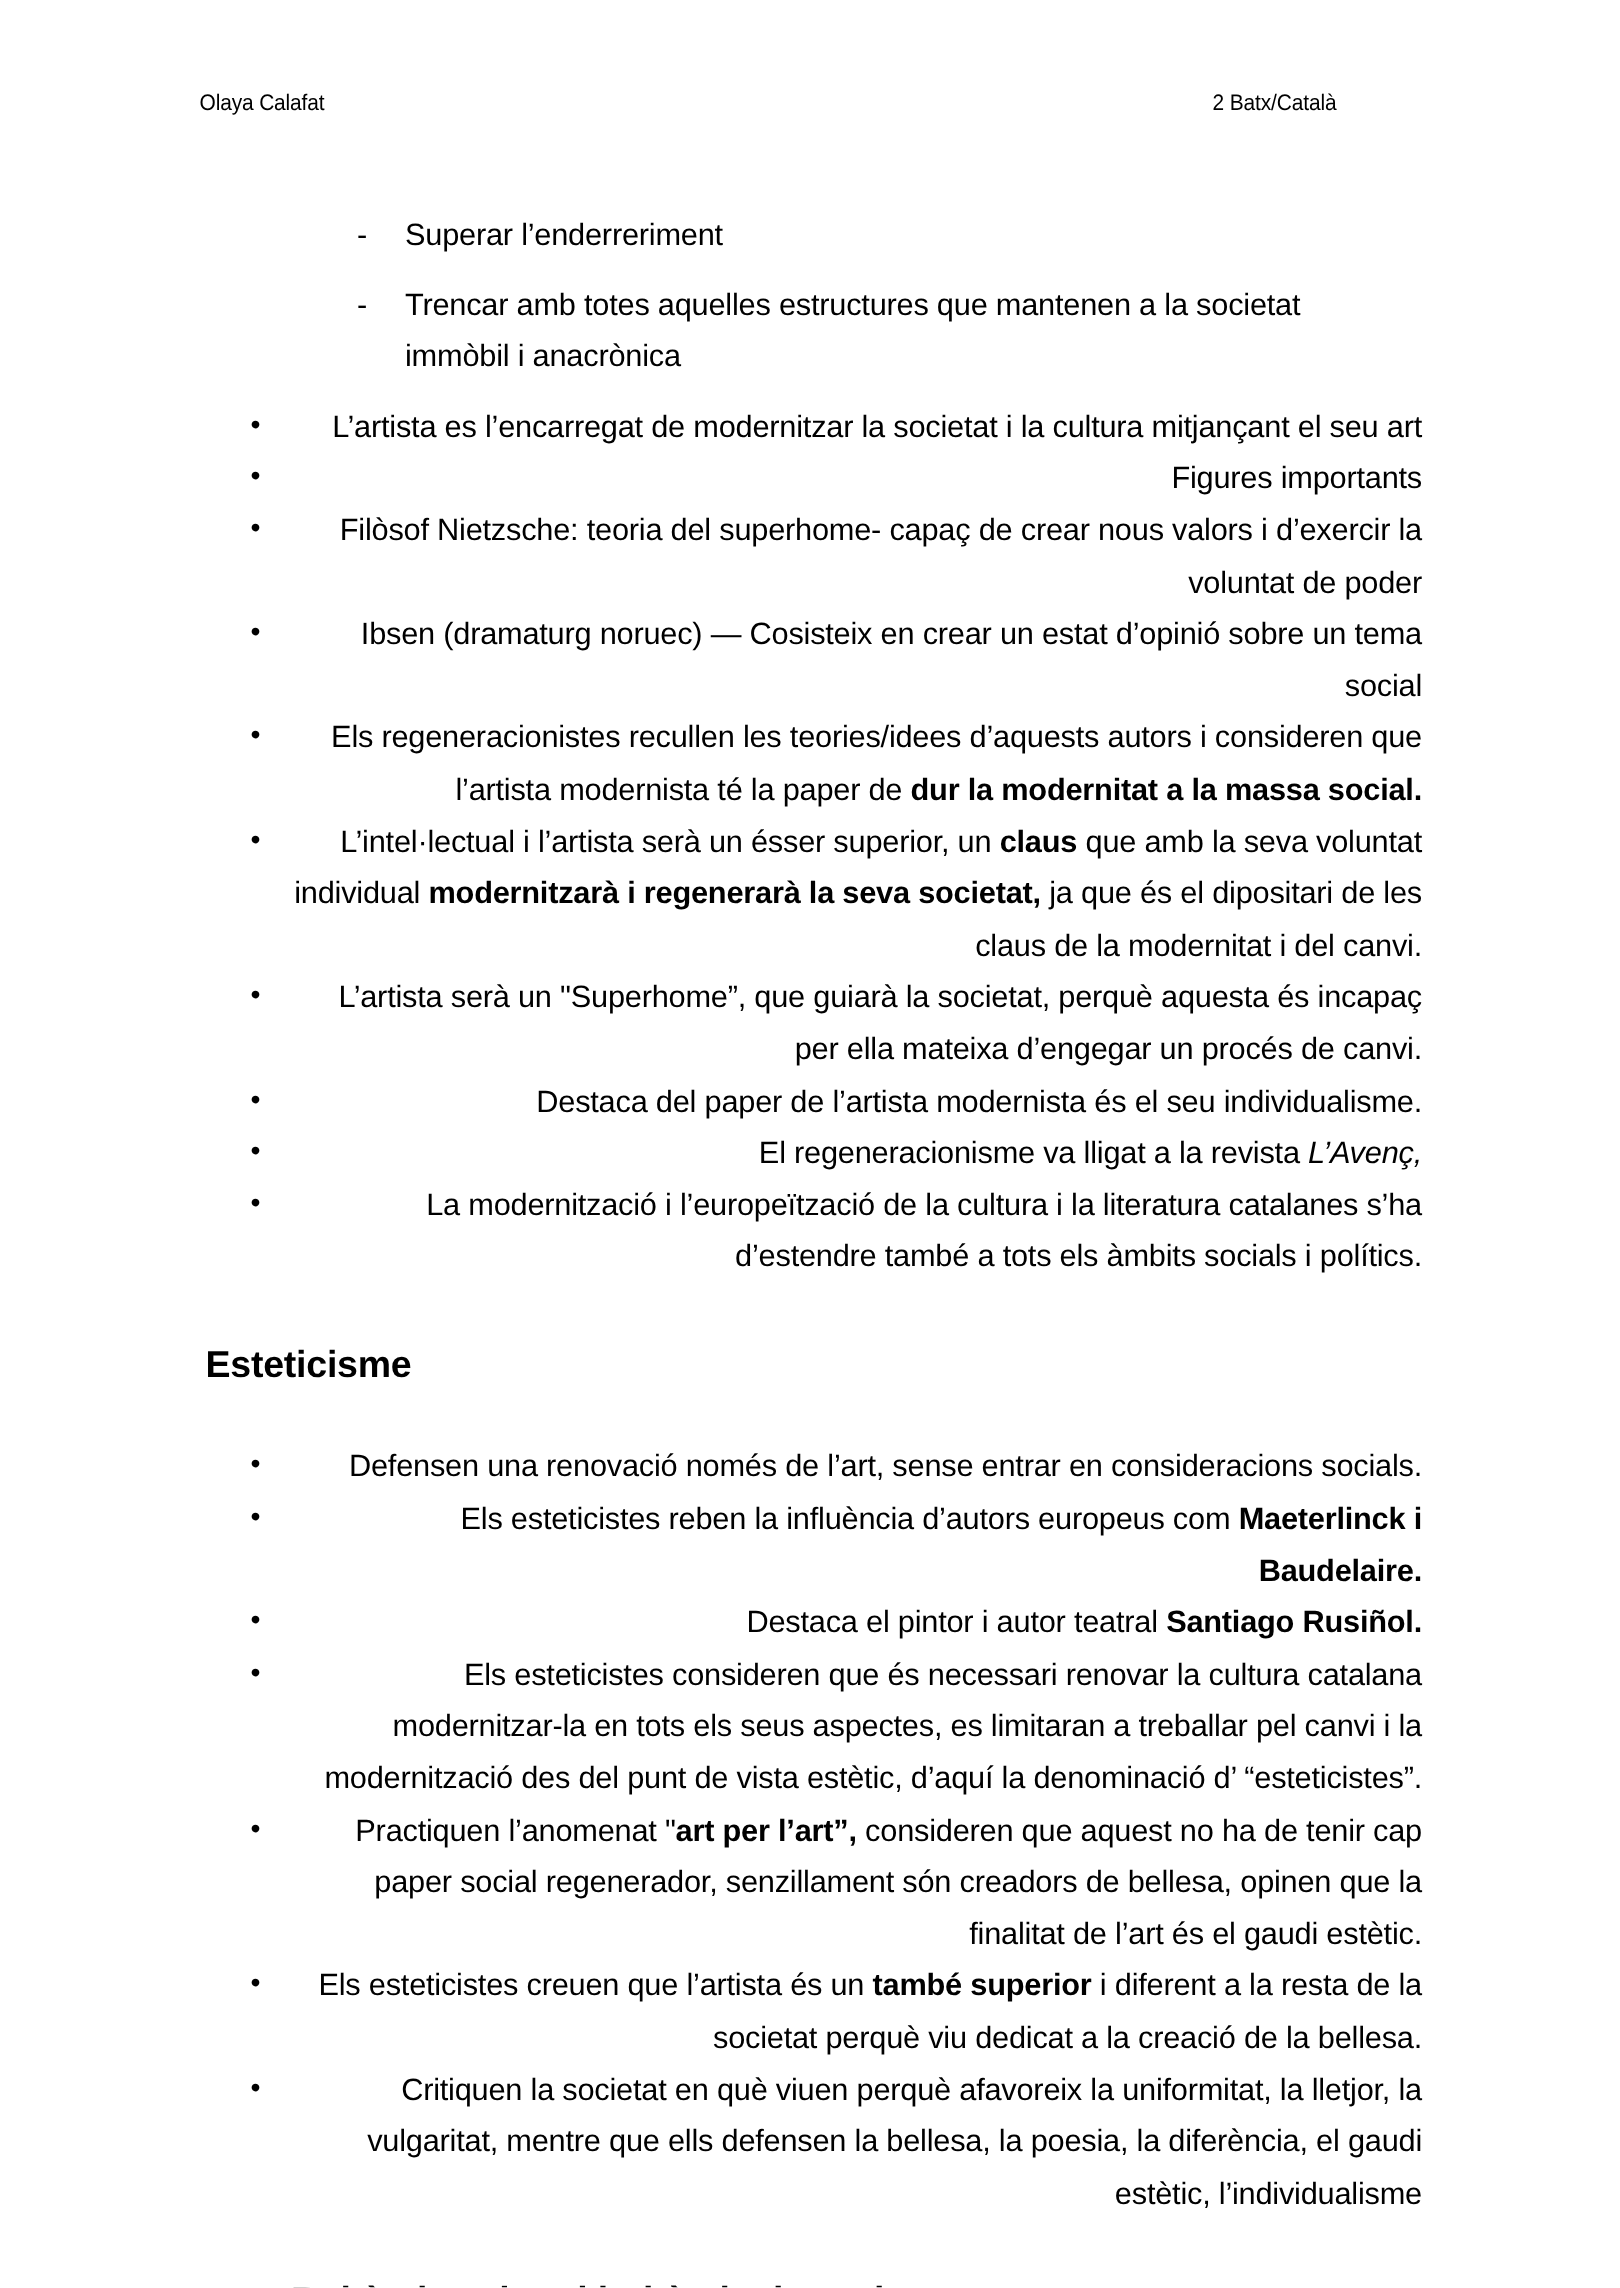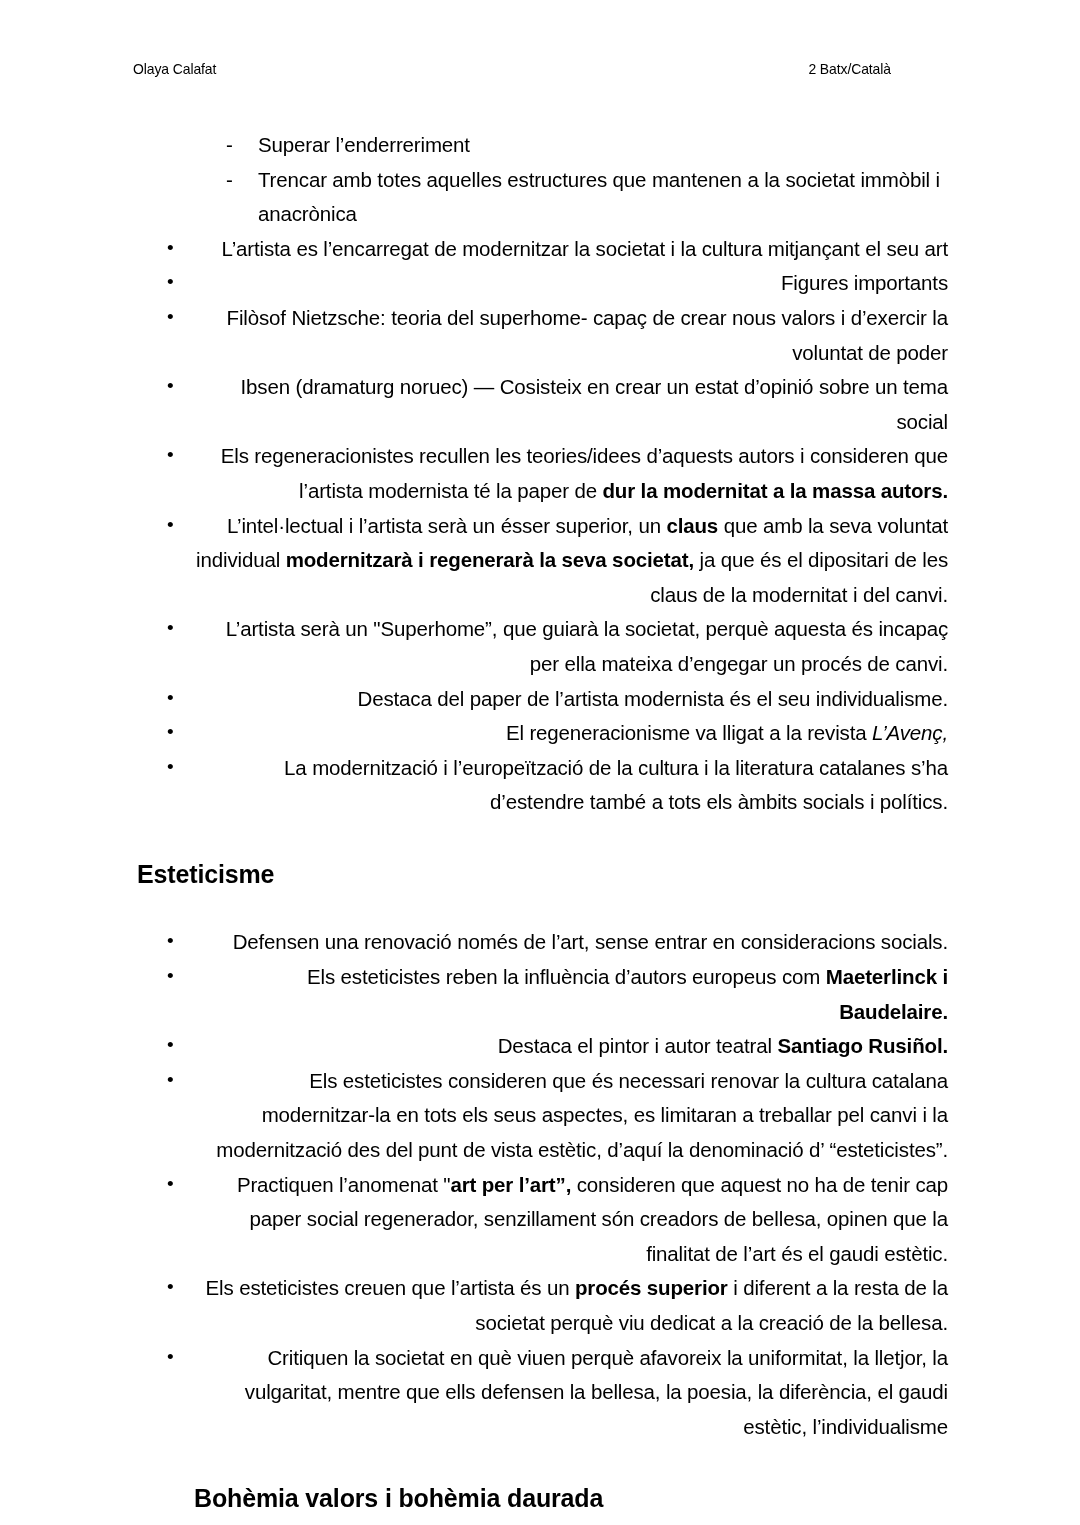--- a/index.html
+++ b/index.html
@@ -71,21 +71,21 @@
 
   
   ul.lvl2 {
     list-style: none;
     margin: 0;
     padding: 0;
   }
   ul.lvl2 > li.dash {
     position: relative;
     padding-left: 121px;
-    margin: 0;
+    margin: 12px;
   }
   ul.lvl2 > li.dash::before {
     content: "-";
     position: absolute;
     left: 89px;
     top: 0;
     font-size: 20.5px;
     line-height: 34.6px;
   }
 
@@ -124,41 +124,41 @@
     <ul class="lvl2" id="sub-list">
         <li class="dash">Superar l’enderreriment</li>
         <li class="dash">Trencar amb totes aquelles estructures que mantenen a la societat immòbil i anacrònica</li>
       </ul>
 
     <ul class="lvl1" id="list-1">
         <li class="bullet"><span>L’artista es l’encarregat de modernitzar la societat i la cultura mitjançant el seu art</span></li>
         <li class="bullet"><span>Figures importants</span></li>
         <li class="bullet"><span>Filòsof Nietzsche: teoria del superhome- capaç de crear nous valors i d’exercir la voluntat de poder</span></li>
         <li class="bullet"><span>Ibsen (dramaturg noruec) — Cosisteix en crear un estat d’opinió sobre un tema social</span></li>
-        <li class="bullet"><span>Els regeneracionistes recullen les teories/idees d’aquests autors i consideren que l’artista modernista té la paper de </span><b>dur la modernitat a la massa autors.</b></li>
+        <li class="bullet"><span>Els regeneracionistes recullen les teories/idees d’aquests autors i consideren que l’artista modernista té la paper de </span><b>dur la modernitat a la massa social.</b></li>
         <li class="bullet"><span>L’intel·lectual i l’artista serà un ésser superior, un </span><b>claus</b><span> que amb la seva voluntat individual </span><b>modernitzarà i regenerarà la seva societat,</b><span> ja que és el dipositari de les claus de la modernitat i del canvi.</span></li>
         <li class="bullet"><span>L’artista serà un "Superhome”, que guiarà la societat, perquè aquesta és incapaç per ella mateixa d’engegar un procés de canvi.</span></li>
         <li class="bullet"><span> Destaca del paper de l’artista modernista és el seu individualisme.</span></li>
         <li class="bullet"><span>El regeneracionisme va lligat a la revista </span><i>L’Avenç,</i></li>
         <li class="bullet just"><span>La modernització i l’europeïtzació de la cultura i la literatura catalanes s’ha d’estendre també a tots els àmbits socials i polítics.</span></li>
       </ul>
 
     <div class="gap-lg"></div>
 
     <div class="sec-heading at-margin">Esteticisme</div>
 
     <div class="gap-md"></div>
 
     <ul class="lvl1" id="list-2">
         <li class="bullet just"><span>Defensen una renovació només de l’art, sense entrar en consideracions socials.</span></li>
         <li class="bullet just"><span>Els esteticistes reben la influència d’autors europeus com </span><b>Maeterlinck i Baudelaire.</b></li>
         <li class="bullet"><span>Destaca el pintor i autor teatral </span><b>Santiago Rusiñol.</b></li>
         <li class="bullet just"><span>Els esteticistes consideren que és necessari renovar la cultura catalana modernitzar-la en tots els seus aspectes, es limitaran a treballar pel canvi i la modernització des del punt de vista estètic, d’aquí la denominació d’ “esteticistes”.</span></li>
         <li class="bullet just"><span>Practiquen l’anomenat "</span><b>art per l’art”,</b><span> consideren que aquest no ha de tenir cap paper social regenerador, senzillament són creadors de bellesa, opinen que la finalitat de l’art és el gaudi estètic.</span></li>
-        <li class="bullet just"><span>Els esteticistes creuen que l’artista és un </span><b>procés superior</b><span> i diferent a la resta de la societat perquè viu dedicat a la creació de la bellesa.</span></li>
+        <li class="bullet just"><span>Els esteticistes creuen que l’artista és un </span><b>també superior</b><span> i diferent a la resta de la societat perquè viu dedicat a la creació de la bellesa.</span></li>
         <li class="bullet just"><span>Critiquen la societat en què viuen perquè afavoreix la uniformitat, la lletjor, la vulgaritat, mentre que ells defensen la bellesa, la poesia, la diferència, el gaudi estètic, l’individualisme</span></li>
       </ul>
 
     <div class="gap-lg"></div>
 
     <div class="sec-heading at-text">Bohèmia valors i bohèmia daurada</div>
 
     <ul class="lvl1" id="list-3">
         <li class="bullet"><span>Les actituds i els comportaments del grup modernista esteticista estan molt</span></li>
       </ul>

